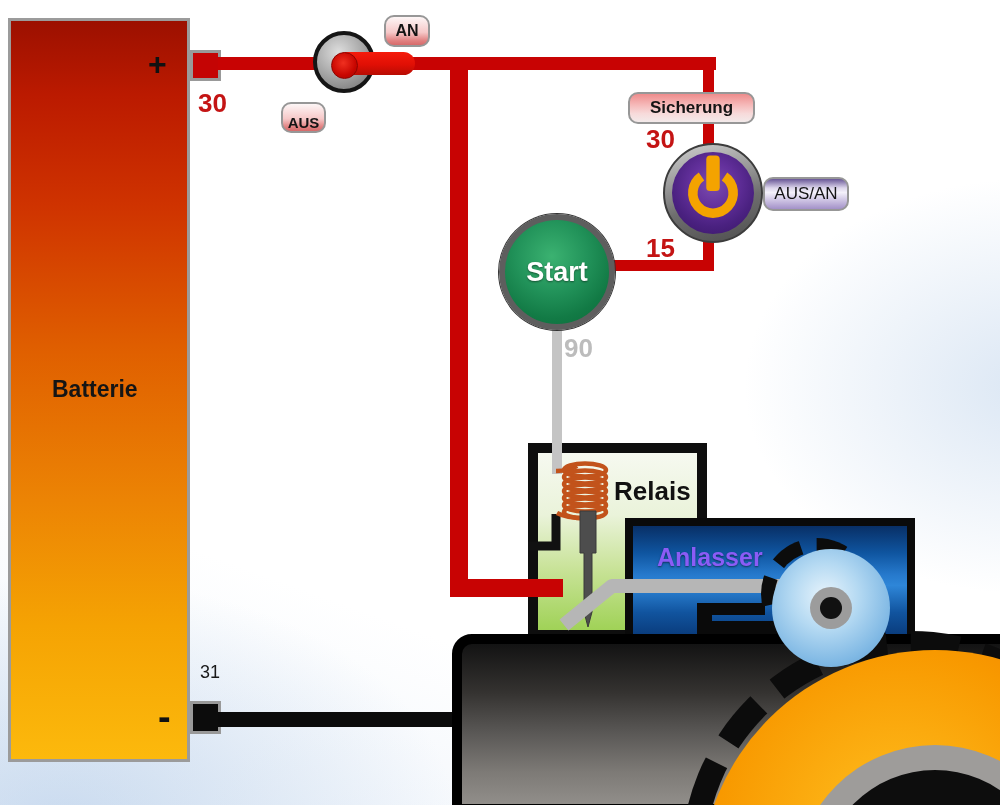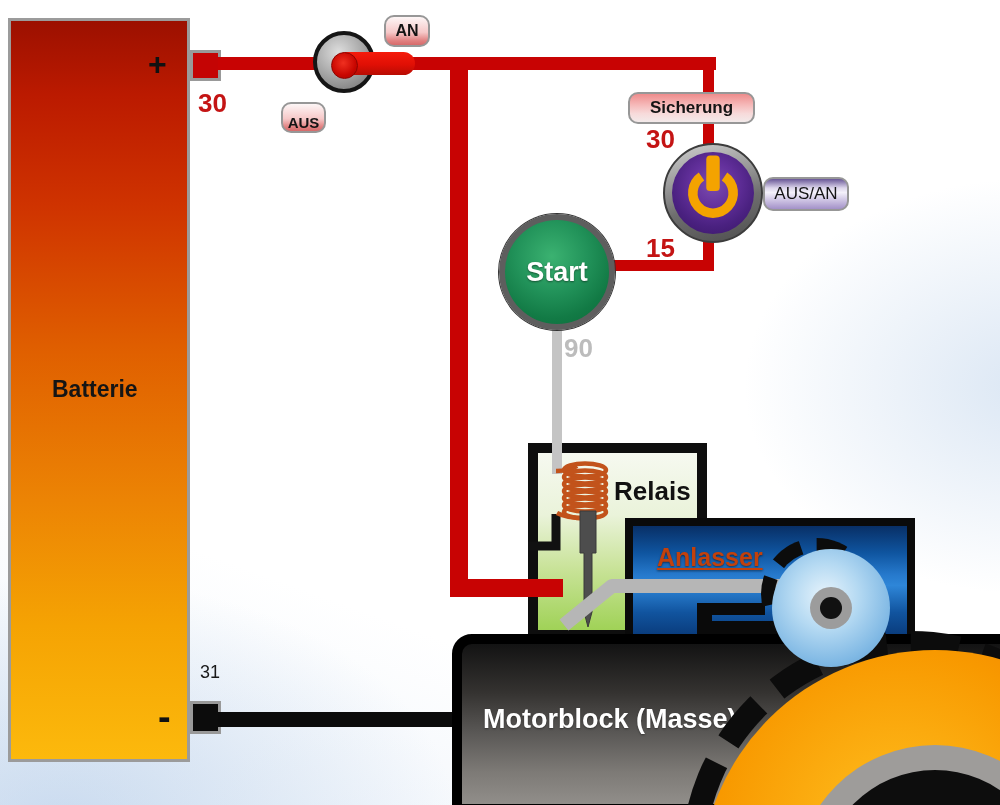--- a/index.html
+++ b/index.html
@@ -44,21 +44,21 @@
   <div class="wire" style="left:218px;top:57px;width:498px;height:13px;background:#c80303;"></div>
   <div class="wire" style="left:450px;top:68px;width:18px;height:514px;background:#c80303;"></div>
   <div class="wire" style="left:450px;top:579px;width:113px;height:18px;background:#c80303;"></div>
   <div class="wire" style="left:703px;top:66px;width:11px;height:79px;background:#c80303;"></div>
   <div class="wire" style="left:703px;top:240px;width:11px;height:31px;background:#c80303;"></div>
   <div class="wire" style="left:612px;top:260px;width:102px;height:11px;background:#c80303;"></div>
   <div class="wire" style="left:552px;top:328px;width:10px;height:146px;background:#c4c4c4;"></div>
 
   <div class="abs" style="left:625px;top:518px;width:290px;height:124px;border:8px solid #0a0a0a;
               background:linear-gradient(180deg,#082f66 0%,#0f55a0 25%,#2679cc 45%,#2e86d8 55%,#11549f 80%,#0a3d7e 100%);"></div>
-  <span class="txt" style="left:657px;top:545px;font-size:25px;font-weight:700;color:#c2410c;text-shadow:0 1px 2px rgba(0,0,0,.5);text-decoration:underline;">Anlasser</span>
+  <span class="txt" style="left:657px;top:545px;font-size:25px;font-weight:700;color:#8b5cf6;text-shadow:0 1px 2px rgba(0,0,0,.5);">Anlasser</span>
 
   <svg class="abs" style="left:0;top:0;pointer-events:none;" width="1000" height="805" viewBox="0 0 1000 805">
     <g>
       <path d="M528 546 H556 V514" fill="none" stroke="#111" stroke-width="9"></path>
     </g>
     <g stroke="#c2531b" stroke-width="4.5" fill="none">
       <path d="M556 471 Q570 471 577 466"></path>
       <path d="M585 518 Q566 518 557 513"></path>
       <ellipse cx="585" cy="470" rx="21" ry="6.5"></ellipse>
       <ellipse cx="585" cy="477" rx="21" ry="6.5"></ellipse>
@@ -68,21 +68,20 @@
       <ellipse cx="585" cy="505" rx="21" ry="6.5"></ellipse>
       <ellipse cx="585" cy="512" rx="21" ry="6.5"></ellipse>
     </g>
     <polygon points="580,511 596,511 596,553 592,553 592,612 588,627 584,612 584,553 580,553" fill="#4d4d4d" stroke="#3a3a3a" stroke-width="1"></polygon>
     <path d="M564 625 L612 586 L789 586" fill="none" stroke="#b6b6b6" stroke-width="14" stroke-linejoin="round"></path>
     <path d="M697 603 H765 V615 H712 V621 H783 V635 H697 Z" fill="#0a0a0a"></path>
   </svg>
 
   <div class="abs" style="left:452px;top:634px;width:560px;height:180px;border:10px solid #000;border-top-left-radius:20px;
               background:linear-gradient(180deg,#131313 0%,#343230 30%,#595755 55%,#7d7a76 80%,#918e8a 100%);"></div>
-  <span class="txt" style="left:483px;top:706px;font-size:27px;font-weight:600;color:#fff;text-shadow:0 1px 2px rgba(0,0,0,.4);">Motorblock (Masse)</span>
 
   <div class="gear" style="left:681px;top:631px;width:460px;height:460px;border:24px dashed #0c0c0c;"></div>
   <div class="gear" style="left:700px;top:650px;width:470px;height:470px;
               background:radial-gradient(circle at 42% 38%, #ffc020 0%, #f89900 45%, #ef7a00 75%, #e86f00 100%);"></div>
   <div class="gear" style="left:795px;top:745px;width:280px;height:280px;background:#9e9c9a;"></div>
   <div class="gear" style="left:820px;top:770px;width:230px;height:230px;background:#0d0d0d;"></div>
 
   <div class="gear" style="left:761px;top:538px;width:112px;height:112px;border:14px dashed #0c0c0c;"></div>
   <div class="gear" style="left:772px;top:549px;width:118px;height:118px;
               background:radial-gradient(circle at 45% 40%, #e8f4fc 0%, #b4d9f2 35%, #7fb8e4 70%, #5898cc 100%);"></div>

